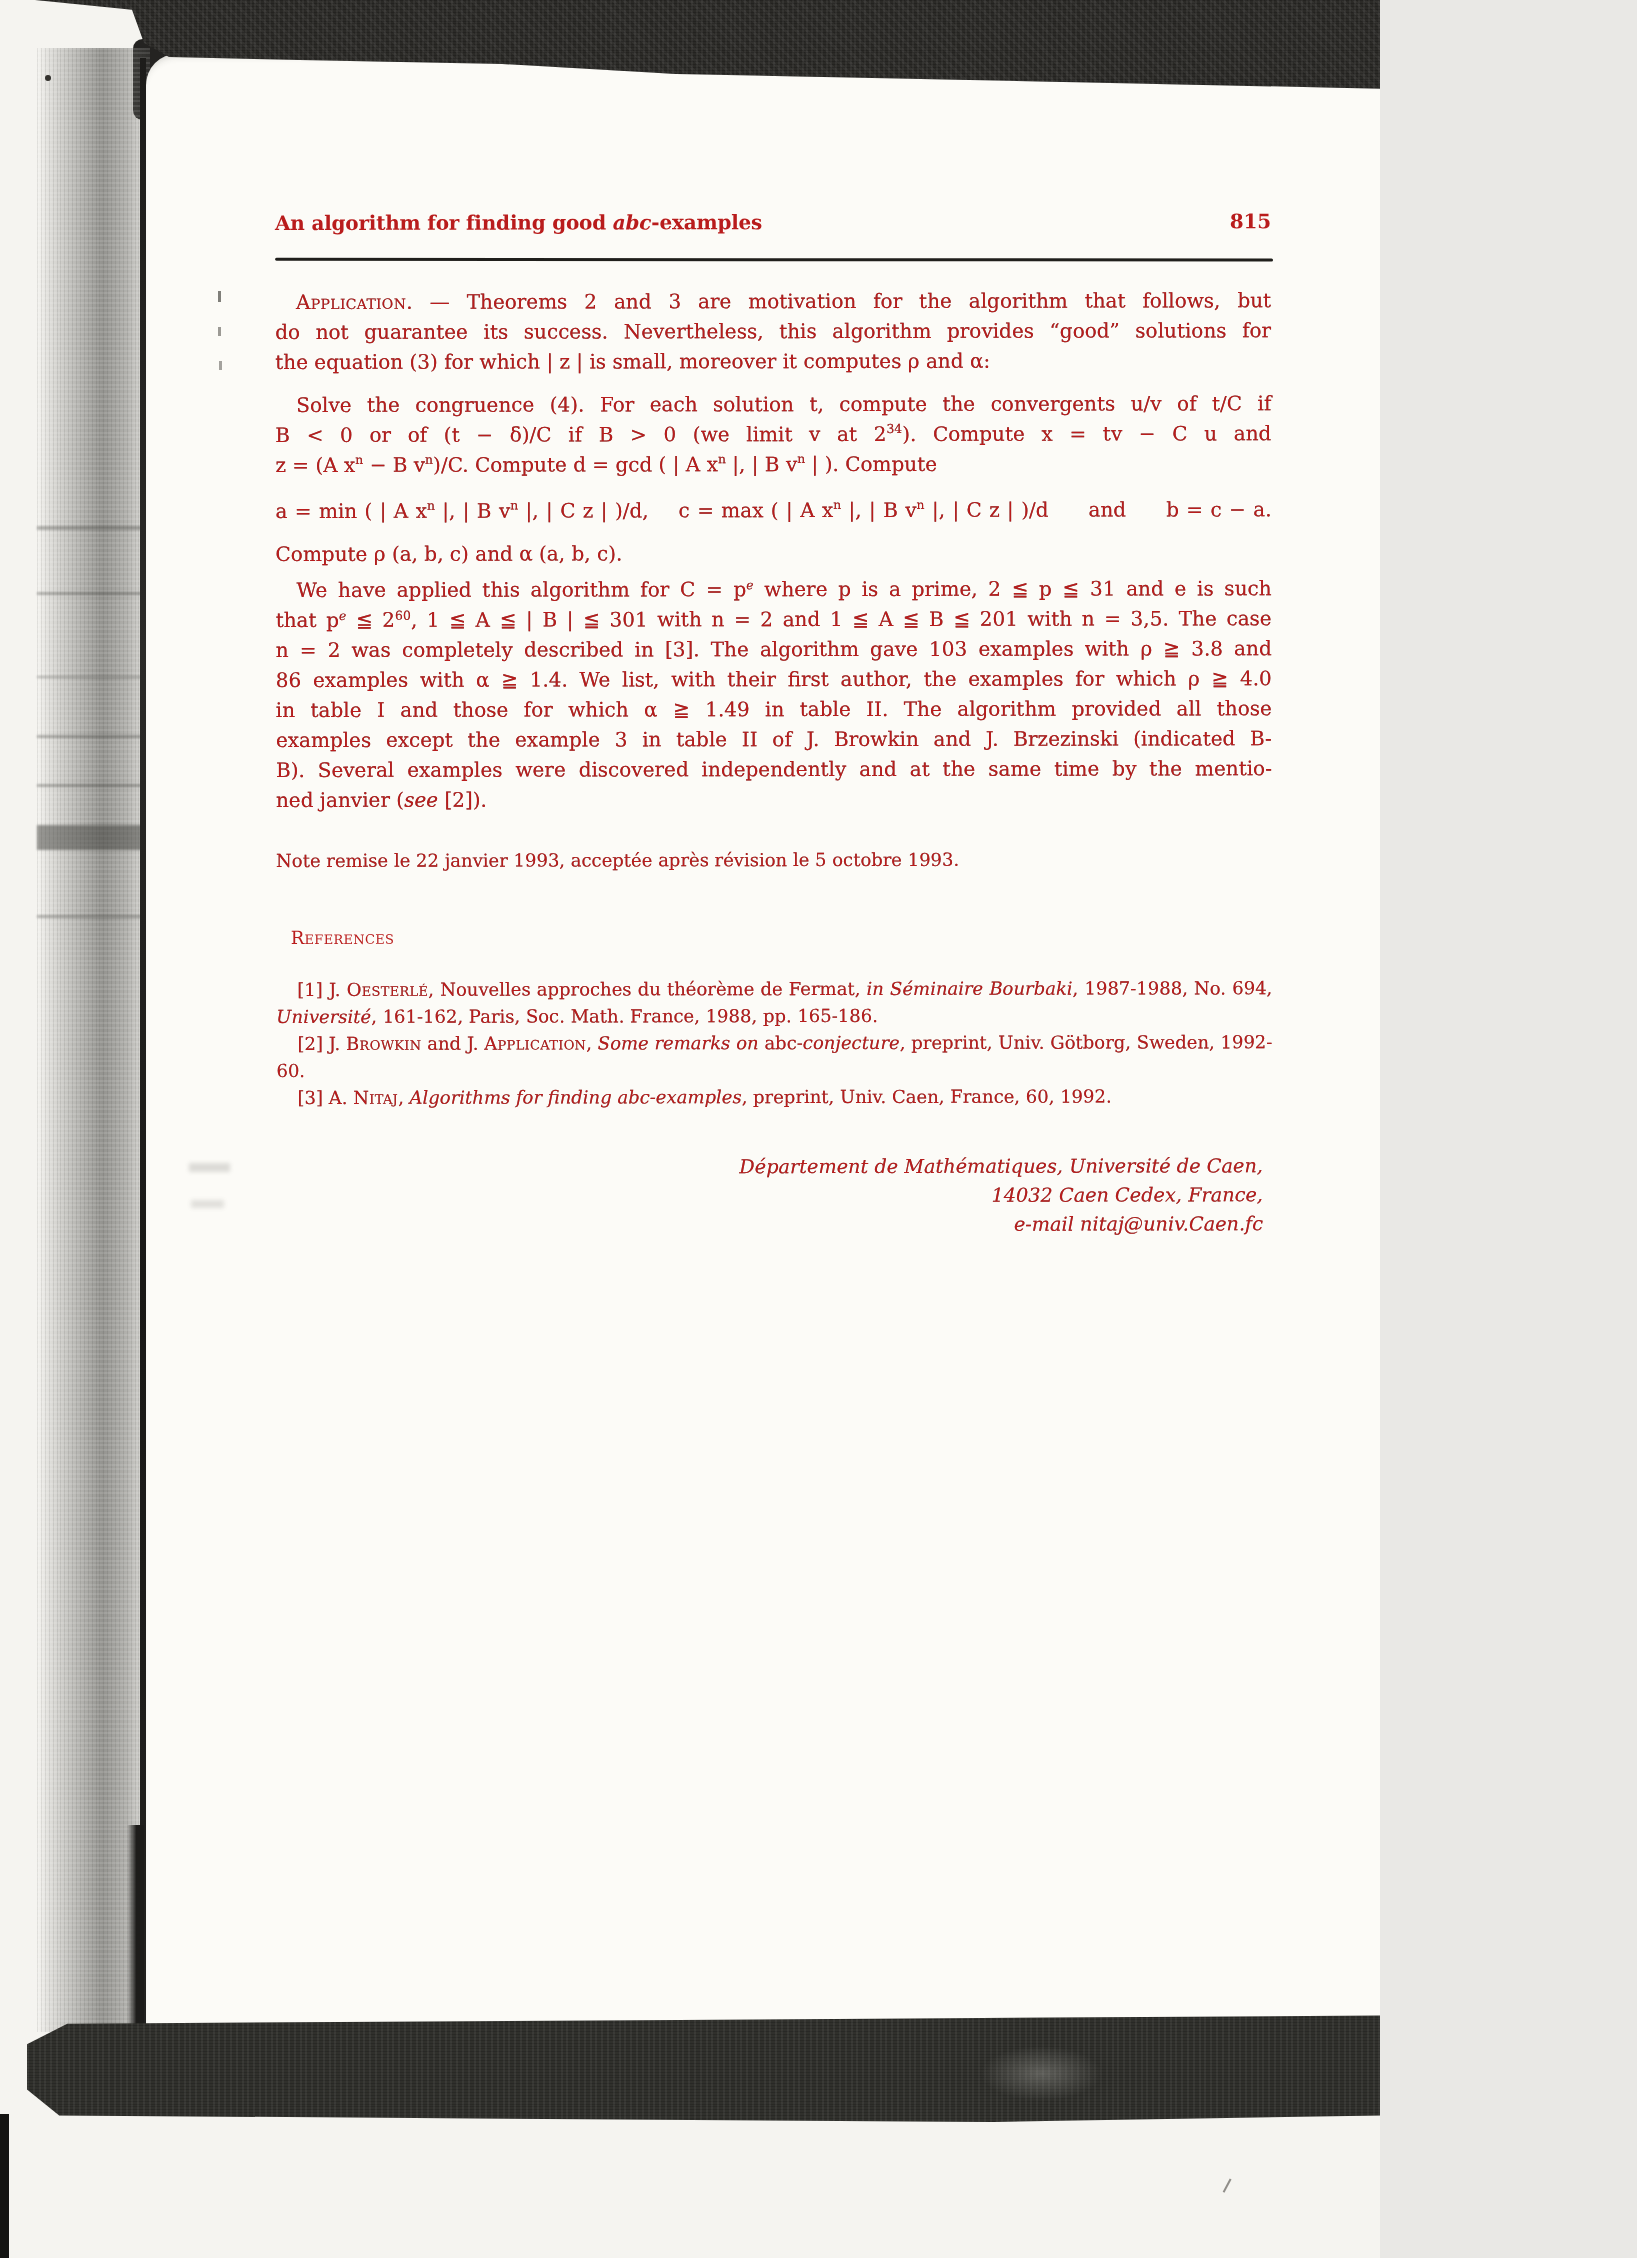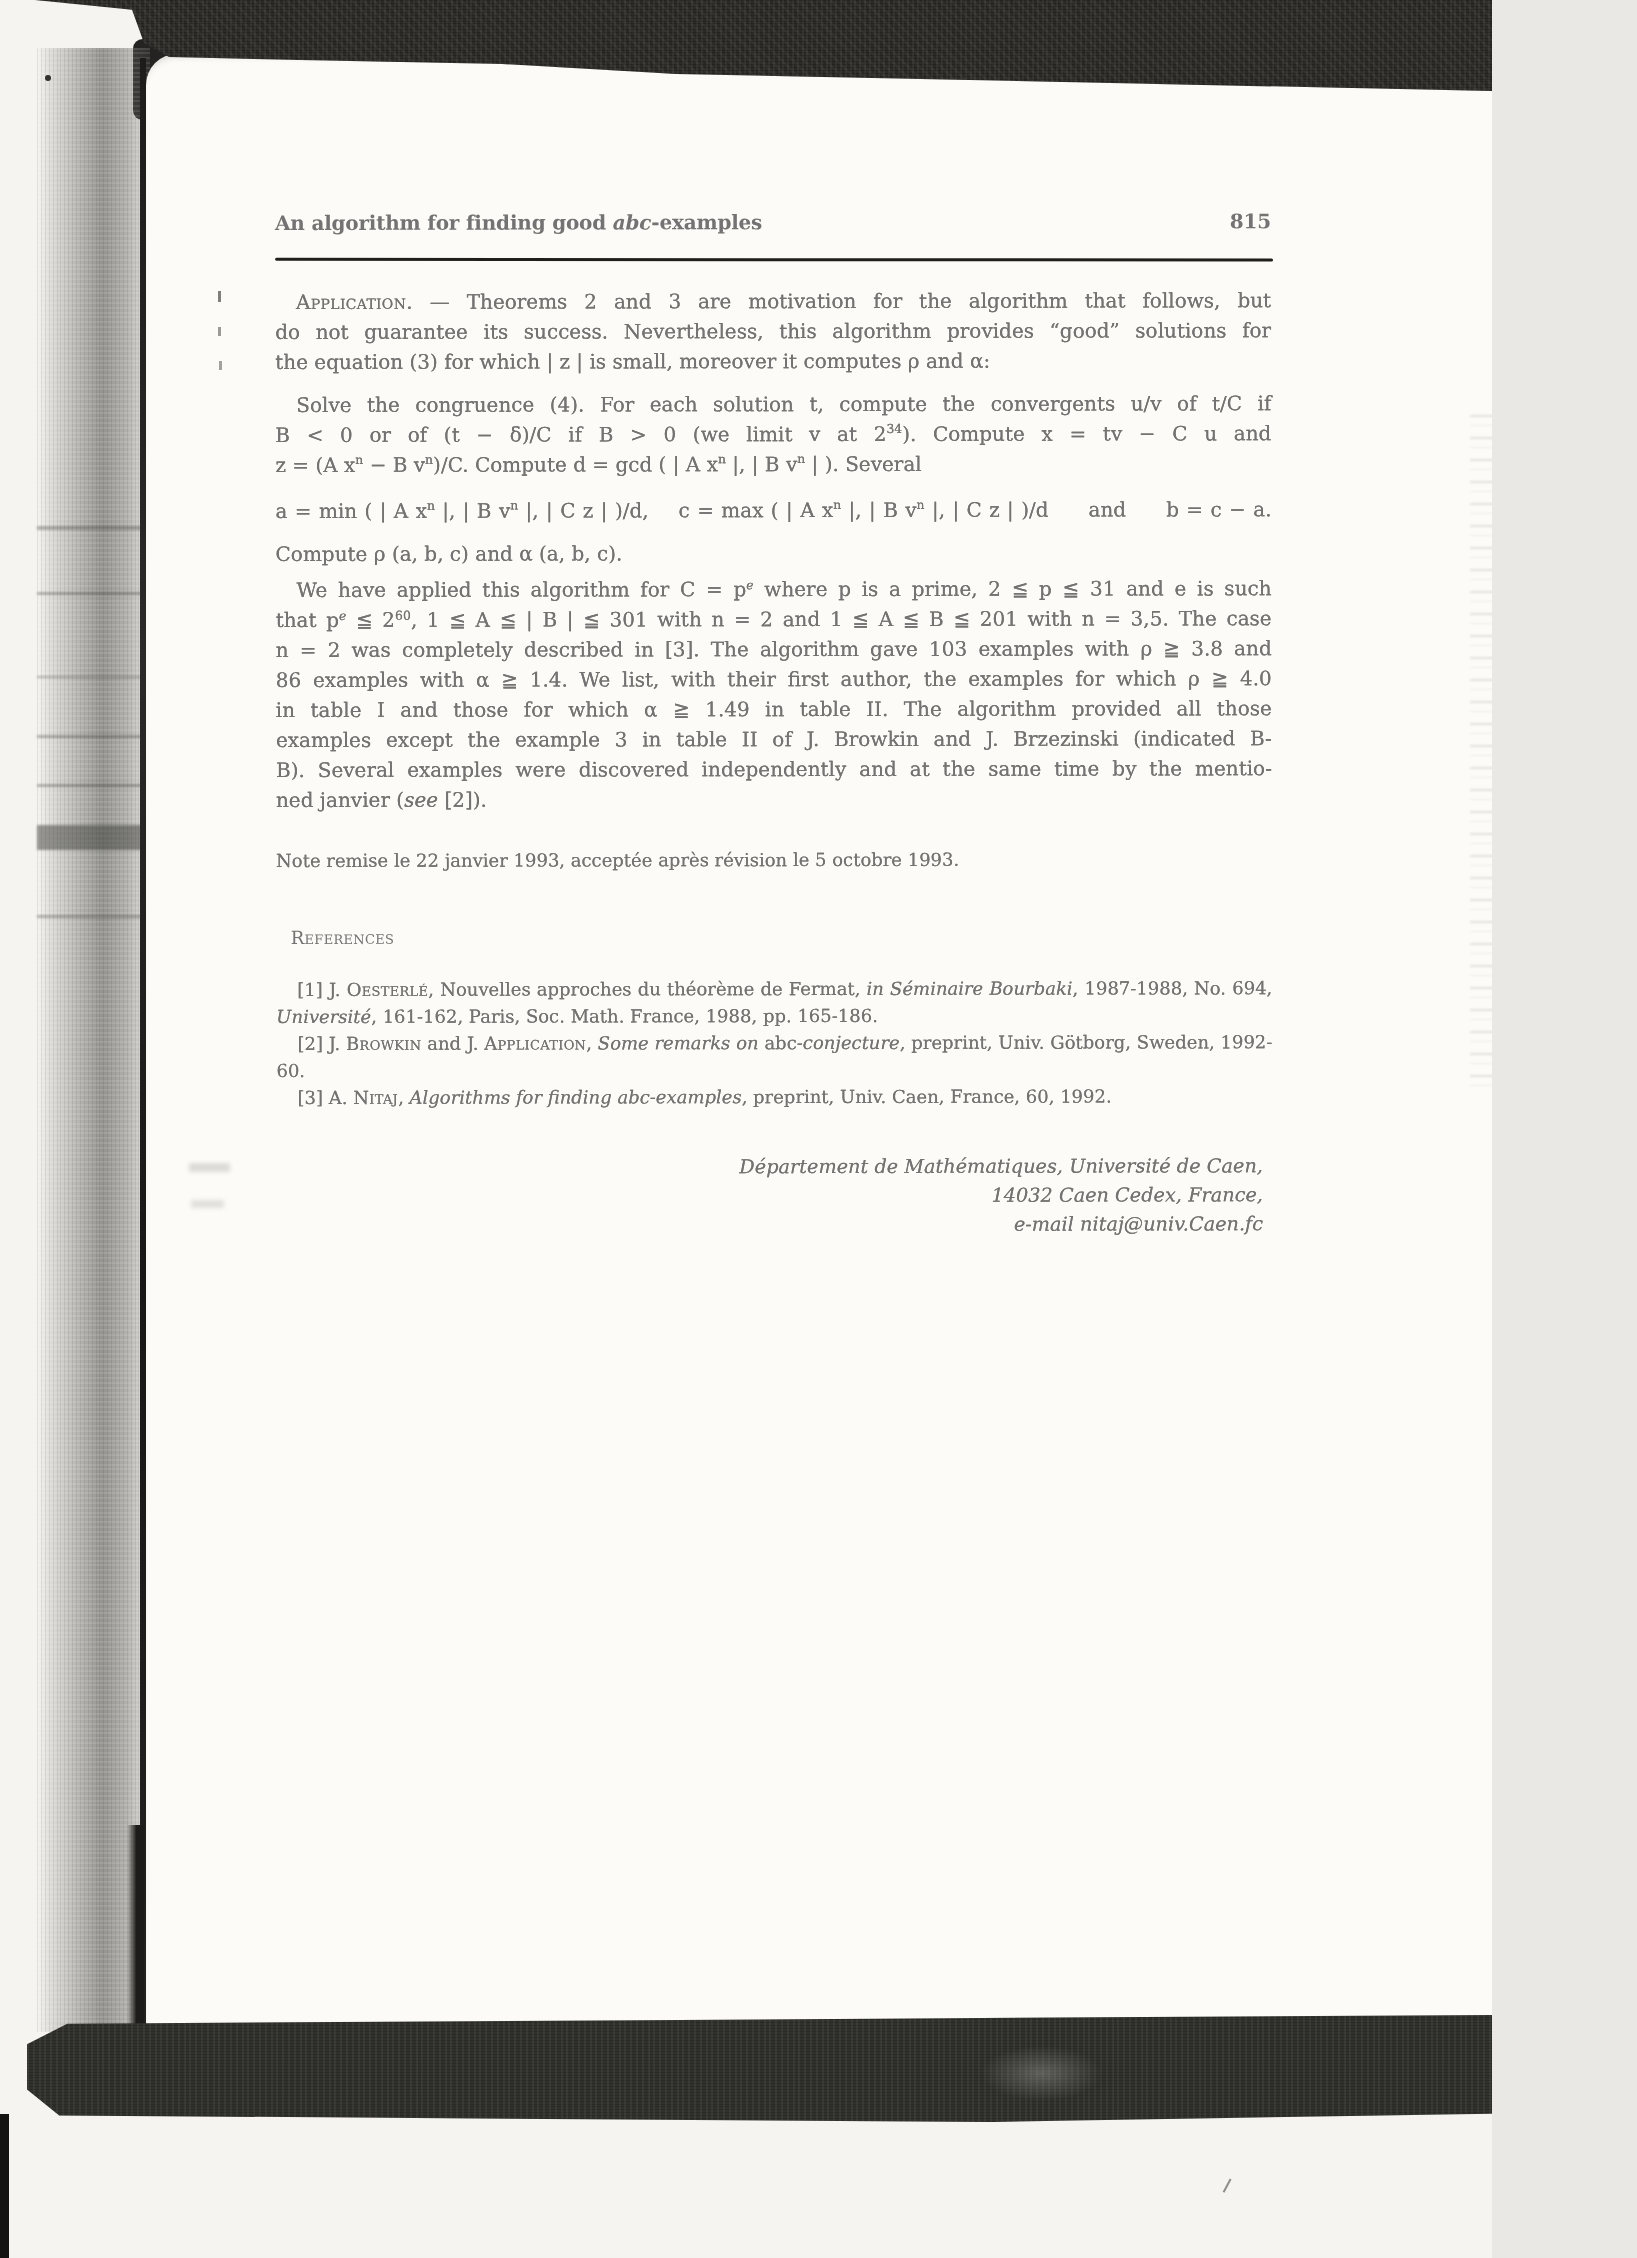--- a/index.html
+++ b/index.html
@@ -1,17 +1,17 @@
 <!DOCTYPE html>
 <html><head>
 <meta charset="utf-8">
 <style>
   html,body{margin:0;padding:0;background:#e9e8e5;}
-  .canvas{position:relative;width:1492px;height:2258px;background:#f5f4f0;overflow:hidden;
-          font-family:"DejaVu Serif","Liberation Serif",serif;color:#737373;}
+  .canvas{position:relative;width:1380px;height:2258px;background:#f5f4f0;overflow:hidden;
+          font-family:"DejaVu Serif","Liberation Serif",serif;color:#b91c1c;}
 
   
   .corner-dark{position:absolute;left:133px;top:39px;width:81px;height:81px;background:#242321;border-radius:9.7px;z-index:1;}
 
   .spine{position:absolute;left:37px;top:48px;width:113px;height:1984px;z-index:1;
     background:linear-gradient(90deg,rgba(120,120,116,0) 0%,rgba(120,120,116,.16) 10%,
       rgba(106,106,102,.42) 34%,rgba(88,88,84,.62) 58%,rgba(100,100,96,.46) 80%,rgba(130,130,126,.12) 100%);}
   .spine::before{content:"";position:absolute;inset:0;
     background:repeating-linear-gradient(0deg,rgba(255,255,255,.10) 0 1.9px,transparent 1.9px 4.8px),
                repeating-linear-gradient(90deg,rgba(40,40,36,.10) 0 1px,transparent 1px 3.9px);}
@@ -144,21 +144,21 @@
 
       <div class="p1">
         <div class="bl indent"><span class="sc">Application.</span><span> — Theorems 2 and 3 are motivation for the algorithm that follows, but</span></div>
         <div class="bl"><span>do not guarantee its success. Nevertheless, this algorithm provides “good” solutions for</span></div>
         <div class="bl end"><span>the equation (3) for which | z | is small, moreover it computes ρ and α:</span></div>
       </div>
 
       <div class="p2">
         <div class="bl indent"><span>Solve the congruence (4). For each solution t, compute the convergents u/v of t/C if</span></div>
         <div class="bl"><span>B &lt; 0 or of (t − δ)/C if B &gt; 0 (we limit v at 2</span><sup>34</sup><span>). Compute x = tv − C u and</span></div>
-        <div class="bl end"><span>z = (A x</span><sup>n</sup><span> − B v</span><sup>n</sup><span>)/C. Compute d = gcd ( | A x</span><sup>n</sup><span> |, | B v</span><sup>n</sup><span> | ). Several</span></div>
+        <div class="bl end"><span>z = (A x</span><sup>n</sup><span> − B v</span><sup>n</sup><span>)/C. Compute d = gcd ( | A x</span><sup>n</sup><span> |, | B v</span><sup>n</sup><span> | ). Compute</span></div>
       </div>
 
       <div class="eqline">
         <div class="bl"><span>a = min ( | A x</span><sup>n</sup><span> |, | B v</span><sup>n</sup><span> |, | C z | )/d,  </span><span>c = max ( | A x</span><sup>n</sup><span> |, | B v</span><sup>n</sup><span> |, | C z | )/d  and  </span><span>b = c − a.</span></div>
       </div>
 
       <div class="cmpline">
         <div class="bl end"><span>Compute ρ (a, b, c) and α (a, b, c).</span></div>
       </div>
 

